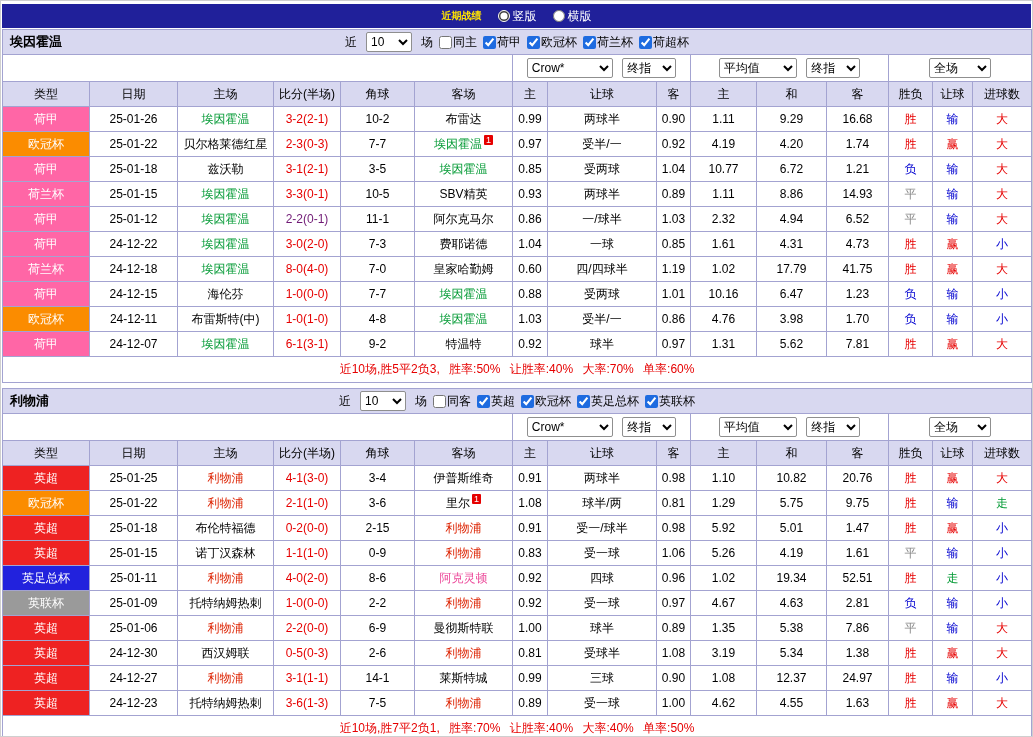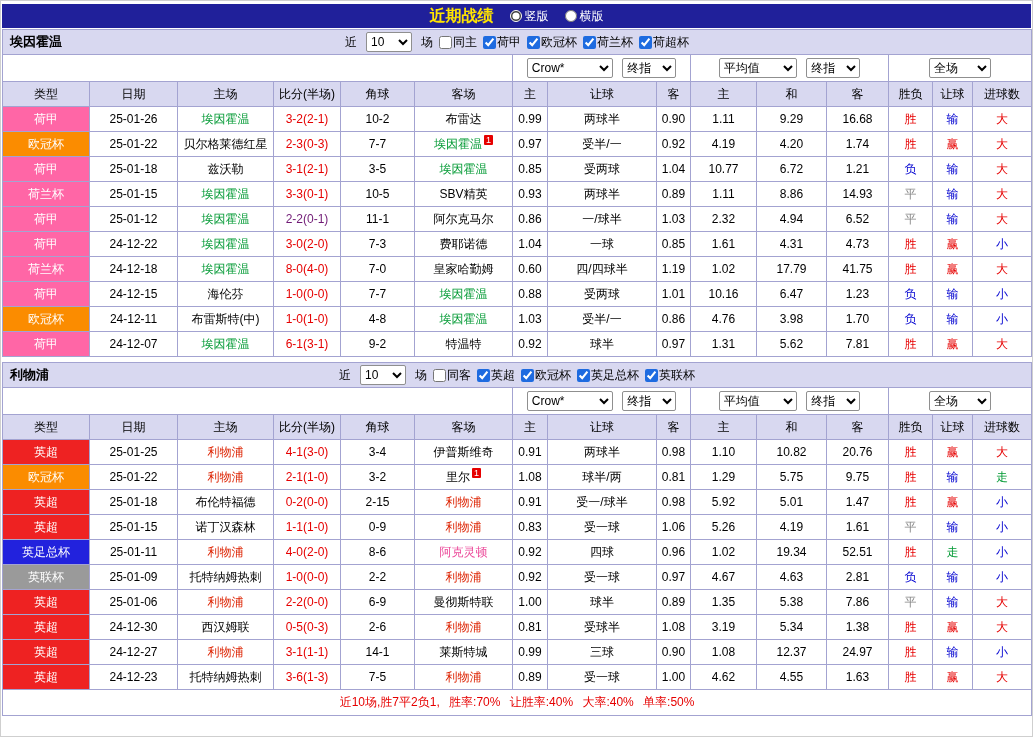--- a/index.html
+++ b/index.html
@@ -8,21 +8,21 @@
     width:1033px;height:737px;overflow:hidden;
     font-family:"Liberation Sans","DejaVu Sans",sans-serif;
     font-size:12px;color:#000;
     border:1px solid #cfcfcf;
     padding:3px 1px 0 1px;
   }
   .topbar{
     height:24px;background:#20209a;display:flex;align-items:center;
     justify-content:center;gap:16px;margin-bottom:1px;
   }
-  .topbar .title{color:#ffe400;font-weight:bold;font-size:16px}
+  .topbar .title{color:#ffe400;font-weight:bold;font-size:10px}
   .topbar label{display:inline-flex;align-items:center;gap:3px;color:#fff;cursor:pointer}
   .topbar input[type=radio]{accent-color:#fff;margin:0;width:12px;height:12px}
 
   table.sec{width:1029px;border-collapse:collapse;table-layout:fixed;background:#fff}
   table.sec + table.sec{margin-top:5px}
   table.sec td,table.sec th{
     border:1px solid #a3a3d1;text-align:center;height:25px;
     white-space:nowrap;overflow:hidden;font-weight:normal;padding:0 1px;
   }
   tr.teamhdr>td{background:#d8d8f0;height:25px;position:relative}
@@ -310,20 +310,23 @@
             <td>0.92</td>
             <td>球半</td>
             <td>0.97</td>
             <td>1.31</td>
             <td>5.62</td>
             <td>7.81</td>
             <td style="color:#e60000">胜</td>
             <td style="color:#e60000">赢</td>
             <td style="color:#e60000">大</td>
           </tr>
+          <tr class="foot">
+            <td colspan="15" style="color:#e60000">近10场,胜5平2负3, 胜率:50% 让胜率:40% 大率:70% 单率:60%</td>
+          </tr>
         </tbody>
       </table>
       <table class="sec">
         <colgroup>
           <col style="width:87px">
           <col style="width:88px">
           <col style="width:96px">
           <col style="width:67px">
           <col style="width:74px">
           <col style="width:98px">
@@ -414,21 +417,21 @@
             <td>20.76</td>
             <td style="color:#e60000">胜</td>
             <td style="color:#e60000">赢</td>
             <td style="color:#e60000">大</td>
           </tr>
           <tr>
             <td class="type" style="background:#fb8c00">欧冠杯</td>
             <td>25-01-22</td>
             <td class="team" style="color:#dd2200">利物浦</td>
             <td class="score" style="color:#e60000">2-1(1-0)</td>
-            <td>3-2</td>
+            <td>3-6</td>
             <td class="team" style="color:#000000">里尔<sup class="card">1</sup></td>
             <td>1.08</td>
             <td>球半/两</td>
             <td>0.81</td>
             <td>1.29</td>
             <td>5.75</td>
             <td>9.75</td>
             <td style="color:#e60000">胜</td>
             <td style="color:#0000d0">输</td>
             <td style="color:#009933">走</td>

